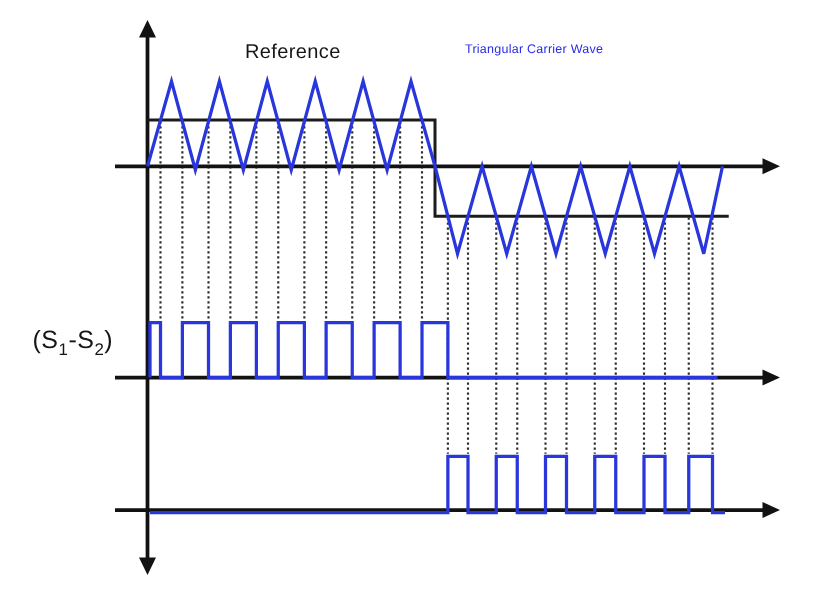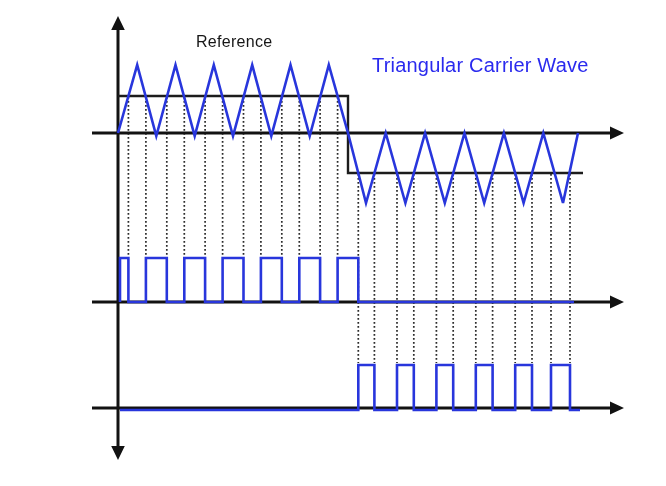--- a/index.html
+++ b/index.html
@@ -21,21 +21,21 @@
   .signal-line    { stroke: var(--c-signal); stroke-width: 2.6; stroke-linejoin: miter; }
   .dotted-line    { stroke: var(--c-dotted); stroke-width: 1.7; stroke-dasharray: 1.7 2.3; }
 
   .text-label { position: absolute; white-space: nowrap; }
   .reference-label {
     left: 196px; top: 33px;
     font-size: 16px; color: var(--c-text); letter-spacing: 0.3px;
   }
   .carrier-label {
     left: 372px; top: 34px;
-    font-size: 20px; color: var(--c-label-blue); letter-spacing: 0.2px; margin-top: 20px;
+    font-size: 10px; color: var(--c-label-blue); letter-spacing: 0.2px;
   }
   .gate-label {
     font-size: 20px; color: var(--c-text); letter-spacing: 0.4px;
   }
   .gate-label sub {
     font-size: 13.5px;
     position: relative; top: 1px; line-height: 0;
   }
   .s1s2-label { left: 26px; top: 261px; }
   .s3s4-label { left: 24px; top: 375px; }
@@ -61,15 +61,18 @@
 
     <path class="stroke signal-line" d="M 120 302 V 258 H 128.4 V 302 H 145.9 V 258 H 166.8 V 302 H 184.3 V 258 H 205.1 V 302 H 222.6 V 258 H 243.5 V 302 H 260.9 V 258 H 281.8 V 302 H 299.3 V 258 H 320.1 V 302 H 337.6 V 258 H 358.3 V 302 H 574"></path>
 
     <path class="stroke signal-line" d="M 120 410 H 358.3 V 365 H 374.4 V 410 H 397 V 365 H 413.8 V 410 H 436.4 V 365 H 453.2 V 410 H 475.8 V 365 H 492.6 V 410 H 515.2 V 365 H 532 V 410 H 551 V 365 H 570 V 410 H 580"></path>
   </svg>
 
   <div class="text-label reference-label">Reference</div>
 
   <div class="text-label carrier-label">Triangular Carrier Wave</div>
 
+  <div class="text-label gate-label s1s2-label">
+    <span>(S</span><sub>1</sub><span>-S</span><sub>2</sub><span>)</span>
+  </div>
 
 
 </div>
 
 </body></html>

